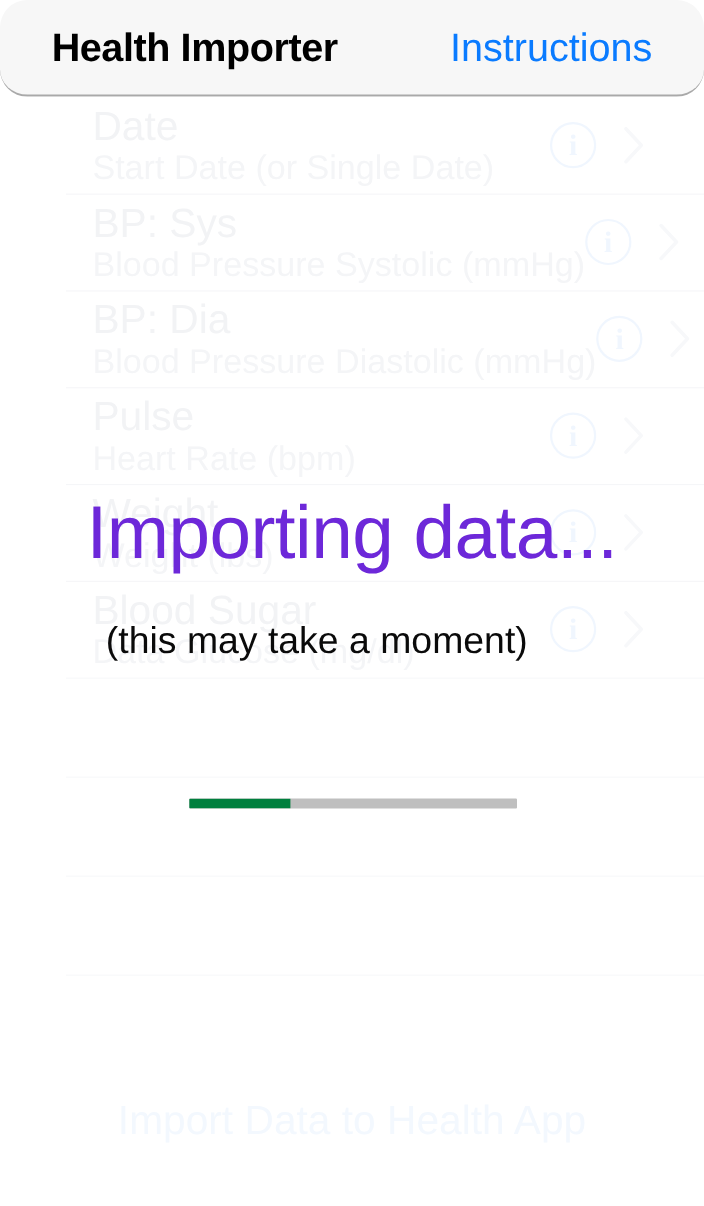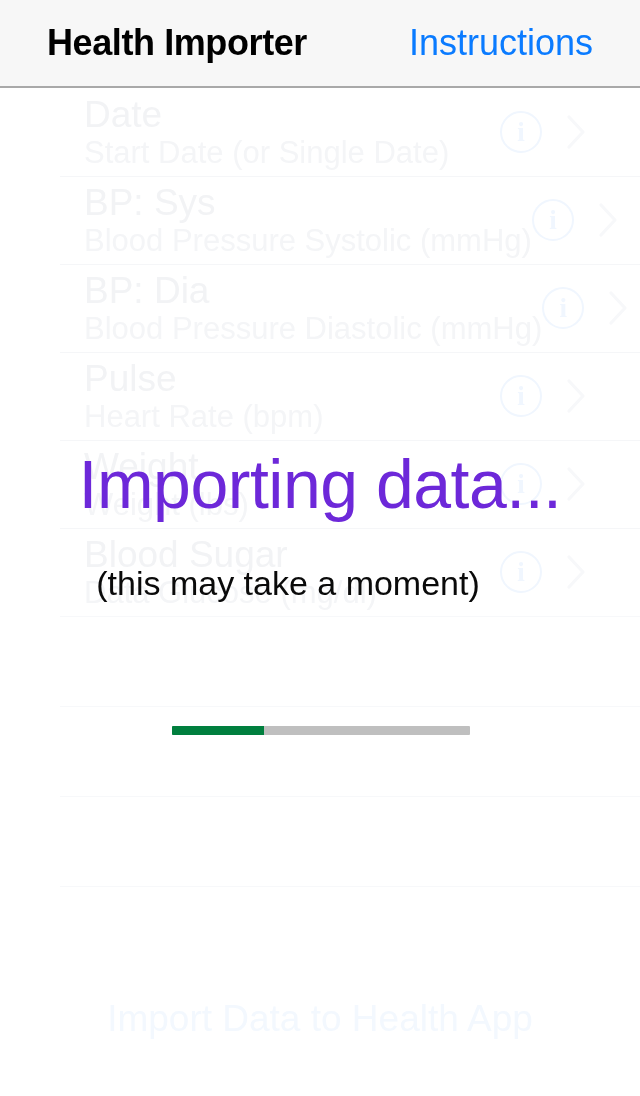--- a/index.html
+++ b/index.html
@@ -22,20 +22,21 @@
   
   #navbar {
     position:absolute; left:0; top:0;
     width:640px; height:88px;
     background:#f7f7f7;
     border-bottom:2px solid #a9a9a9;
     display:flex;
     align-items:center;
     justify-content:center;
     z-index:5;
+    border-radius:25px;
   }
   #nav-inner {
     display:flex;
     align-items:baseline;
     gap:62px;
   }
   #nav-title {
     font-size:36px;
     font-weight:bold;
     color:#000000;

